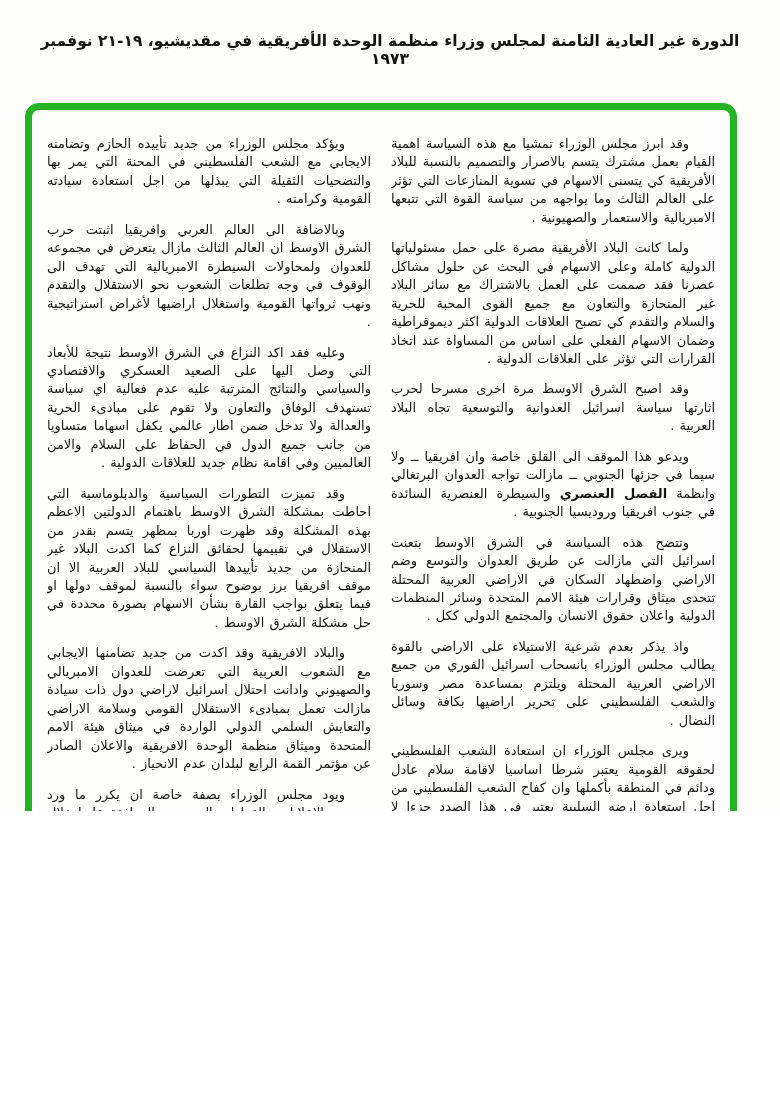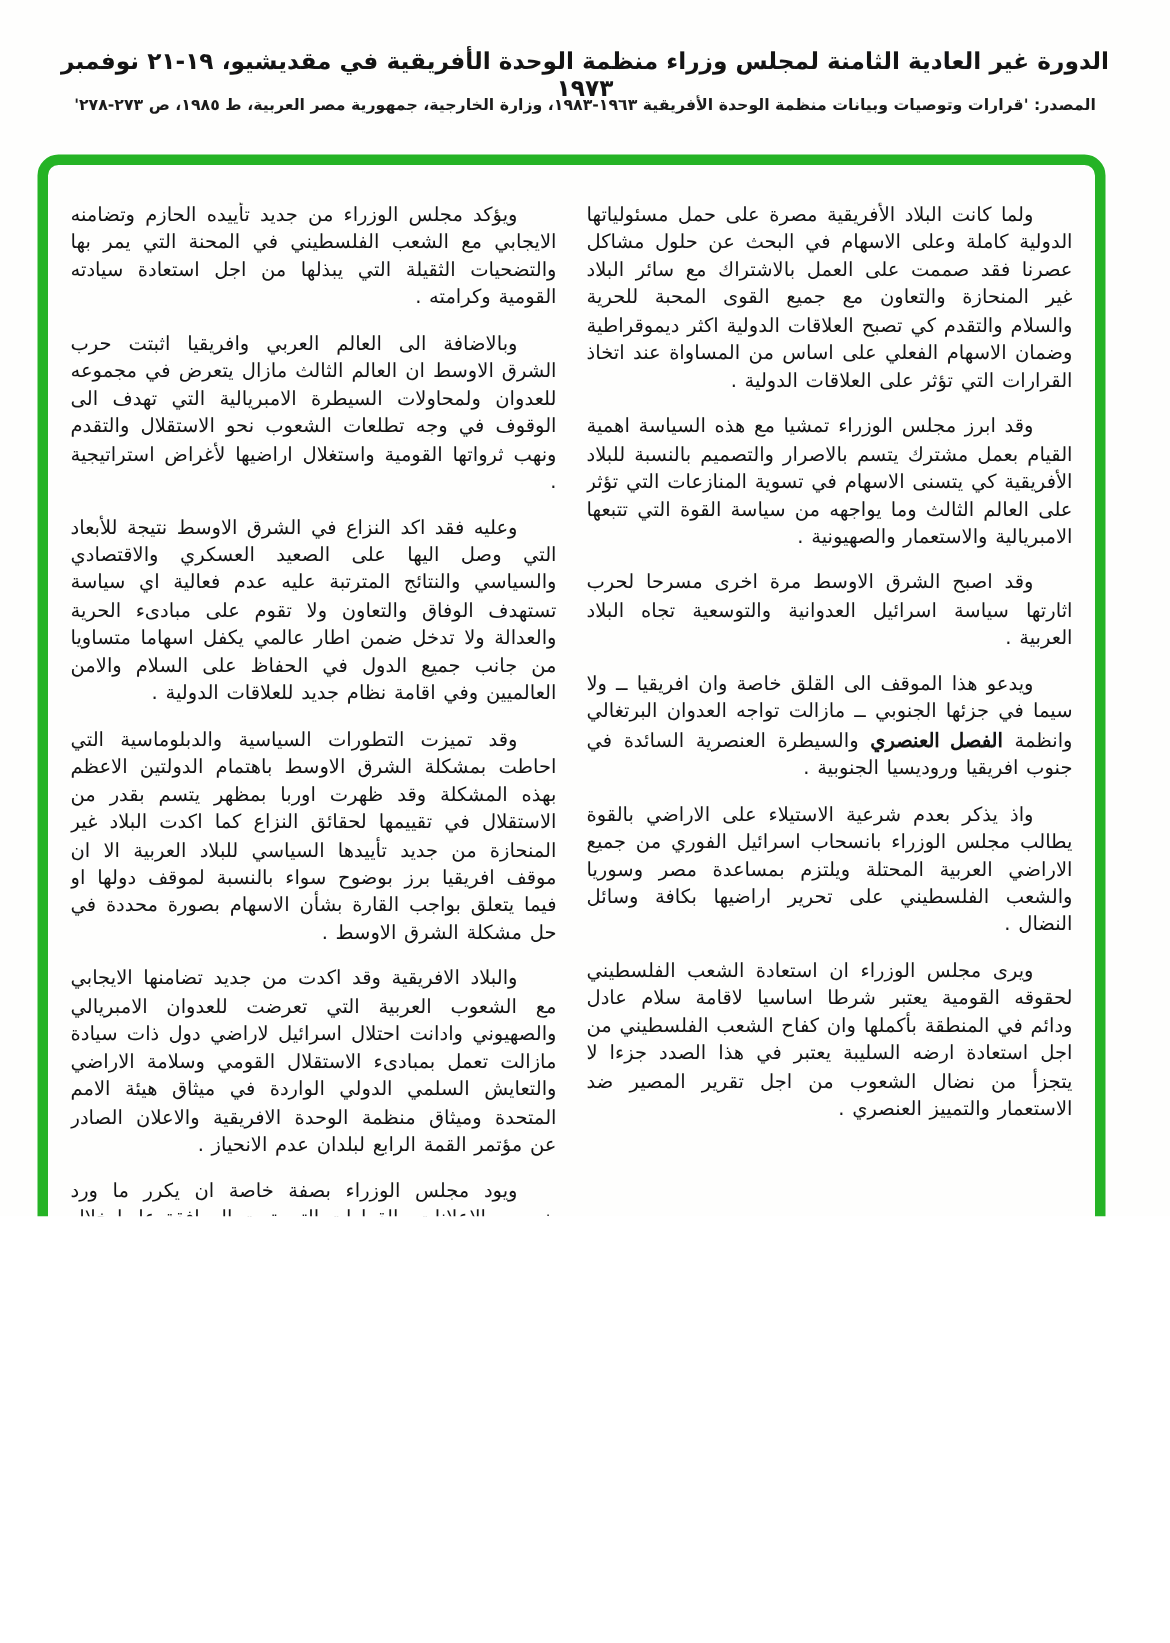--- a/index.html
+++ b/index.html
@@ -56,45 +56,45 @@
     line-height: 1.42;
     overflow: hidden;
     margin-top: 12px;
   }
   .col p {
     margin: 0 0 12px 0;
     text-indent: 26px;
     word-spacing: 1px;
   }
   .col p.no-indent { text-indent: 0; }
-  .bold-phrase { font-weight: bold; font-family: Liberation Serif, serif; }
+  .bold-phrase { font-weight: bold; }
   .page-number {
     position: absolute;
     top: 1046px; left: 0; right: 0;
     text-align: center;
     font-size: 13px;
     font-weight: bold;
   }
 </style>
 </head>
 <body>
 
 <div class="page">
 
   <div class="header-title">الدورة غير العادية الثامنة لمجلس وزراء منظمة الوحدة الأفريقية في مقديشيو، ١٩-٢١ نوفمبر ١٩٧٣</div>
-  <div class="header-source">المصدر: 'قرارات وتوصيات وبيانات منظمة الوحدة الأفريقية ١٩٦٣-١٩٨٣، وزارة الخارجية، جمهورية مصر العربية، ط ١٩٨٥، ص ٢٧٣-٢٧٨'</div>
 
   <div class="frame">
     <div class="columns">
 
       <div class="col">
+        <p>وقد ابرز مجلس الوزراء تمشيا مع هذه السياسة اهمية القيام بعمل مشترك يتسم بالاصرار والتصميم بالنسبة للبلاد الأفريقية كي يتسنى الاسهام في تسوية المنازعات التي تؤثر على العالم الثالث وما يواجهه من سياسة القوة التي تتبعها الامبريالية والاستعمار والصهيونية .</p>
         <p>ولما كانت البلاد الأفريقية مصرة على حمل مسئولياتها الدولية كاملة وعلى الاسهام في البحث عن حلول مشاكل عصرنا فقد صممت على العمل بالاشتراك مع سائر البلاد غير المنحازة والتعاون مع جميع القوى المحبة للحرية والسلام والتقدم كي تصبح العلاقات الدولية اكثر ديموقراطية وضمان الاسهام الفعلي على اساس من المساواة عند اتخاذ القرارات التي تؤثر على العلاقات الدولية .</p>
-        <p>وقد ابرز مجلس الوزراء تمشيا مع هذه السياسة اهمية القيام بعمل مشترك يتسم بالاصرار والتصميم بالنسبة للبلاد الأفريقية كي يتسنى الاسهام في تسوية المنازعات التي تؤثر على العالم الثالث وما يواجهه من سياسة القوة التي تتبعها الامبريالية والاستعمار والصهيونية .</p>
         <p>وقد اصبح الشرق الاوسط مرة اخرى مسرحا لحرب اثارتها سياسة اسرائيل العدوانية والتوسعية تجاه البلاد العربية .</p>
         <p><span>ويدعو هذا الموقف الى القلق خاصة وان افريقيا ــ ولا سيما في جزئها الجنوبي ــ مازالت تواجه العدوان البرتغالي وانظمة </span><span class="bold-phrase">الفصل العنصري</span><span> والسيطرة العنصرية السائدة في جنوب افريقيا وروديسيا الجنوبية .</span></p>
+        <p>وتتضح هذه السياسة في الشرق الاوسط بتعنت اسرائيل التي مازالت عن طريق العدوان والتوسع وضم الاراضي واضطهاد السكان في الاراضي العربية المحتلة تتحدى ميثاق وقرارات هيئة الامم المتحدة وسائر المنظمات الدولية واعلان حقوق الانسان والمجتمع الدولي ككل .</p>
         <p>واذ يذكر بعدم شرعية الاستيلاء على الاراضي بالقوة يطالب مجلس الوزراء بانسحاب اسرائيل الفوري من جميع الاراضي العربية المحتلة ويلتزم بمساعدة مصر وسوريا والشعب الفلسطيني على تحرير اراضيها بكافة وسائل النضال .</p>
         <p>ويرى مجلس الوزراء ان استعادة الشعب الفلسطيني لحقوقه القومية يعتبر شرطا اساسيا لاقامة سلام عادل ودائم في المنطقة بأكملها وان كفاح الشعب الفلسطيني من اجل استعادة ارضه السليبة يعتبر في هذا الصدد جزءا لا يتجزأ من نضال الشعوب من اجل تقرير المصير ضد الاستعمار والتمييز العنصري .</p>
       </div>
 
       <div class="col">
         <p>ويؤكد مجلس الوزراء من جديد تأييده الحازم وتضامنه الايجابي مع الشعب الفلسطيني في المحنة التي يمر بها والتضحيات الثقيلة التي يبذلها من اجل استعادة سيادته القومية وكرامته .</p>
         <p>وبالاضافة الى العالم العربي وافريقيا اثبتت حرب الشرق الاوسط ان العالم الثالث مازال يتعرض في مجموعه للعدوان ولمحاولات السيطرة الامبريالية التي تهدف الى الوقوف في وجه تطلعات الشعوب نحو الاستقلال والتقدم ونهب ثرواتها القومية واستغلال اراضيها لأغراض استراتيجية .</p>
         <p>وعليه فقد اكد النزاع في الشرق الاوسط نتيجة للأبعاد التي وصل اليها على الصعيد العسكري والاقتصادي والسياسي والنتائج المترتبة عليه عدم فعالية اي سياسة تستهدف الوفاق والتعاون ولا تقوم على مبادىء الحرية والعدالة ولا تدخل ضمن اطار عالمي يكفل اسهاما متساويا من جانب جميع الدول في الحفاظ على السلام والامن العالميين وفي اقامة نظام جديد للعلاقات الدولية .</p>
         <p>وقد تميزت التطورات السياسية والدبلوماسية التي احاطت بمشكلة الشرق الاوسط باهتمام الدولتين الاعظم بهذه المشكلة وقد ظهرت اوربا بمظهر يتسم بقدر من الاستقلال في تقييمها لحقائق النزاع كما اكدت البلاد غير المنحازة من جديد تأييدها السياسي للبلاد العربية الا ان موقف افريقيا برز بوضوح سواء بالنسبة لموقف دولها او فيما يتعلق بواجب القارة بشأن الاسهام بصورة محددة في حل مشكلة الشرق الاوسط .</p>
         <p>والبلاد الافريقية وقد اكدت من جديد تضامنها الايجابي مع الشعوب العربية التي تعرضت للعدوان الامبريالي والصهيوني وادانت احتلال اسرائيل لاراضي دول ذات سيادة مازالت تعمل بمبادىء الاستقلال القومي وسلامة الاراضي والتعايش السلمي الدولي الواردة في ميثاق هيئة الامم المتحدة وميثاق منظمة الوحدة الافريقية والاعلان الصادر عن مؤتمر القمة الرابع لبلدان عدم الانحياز .</p>

